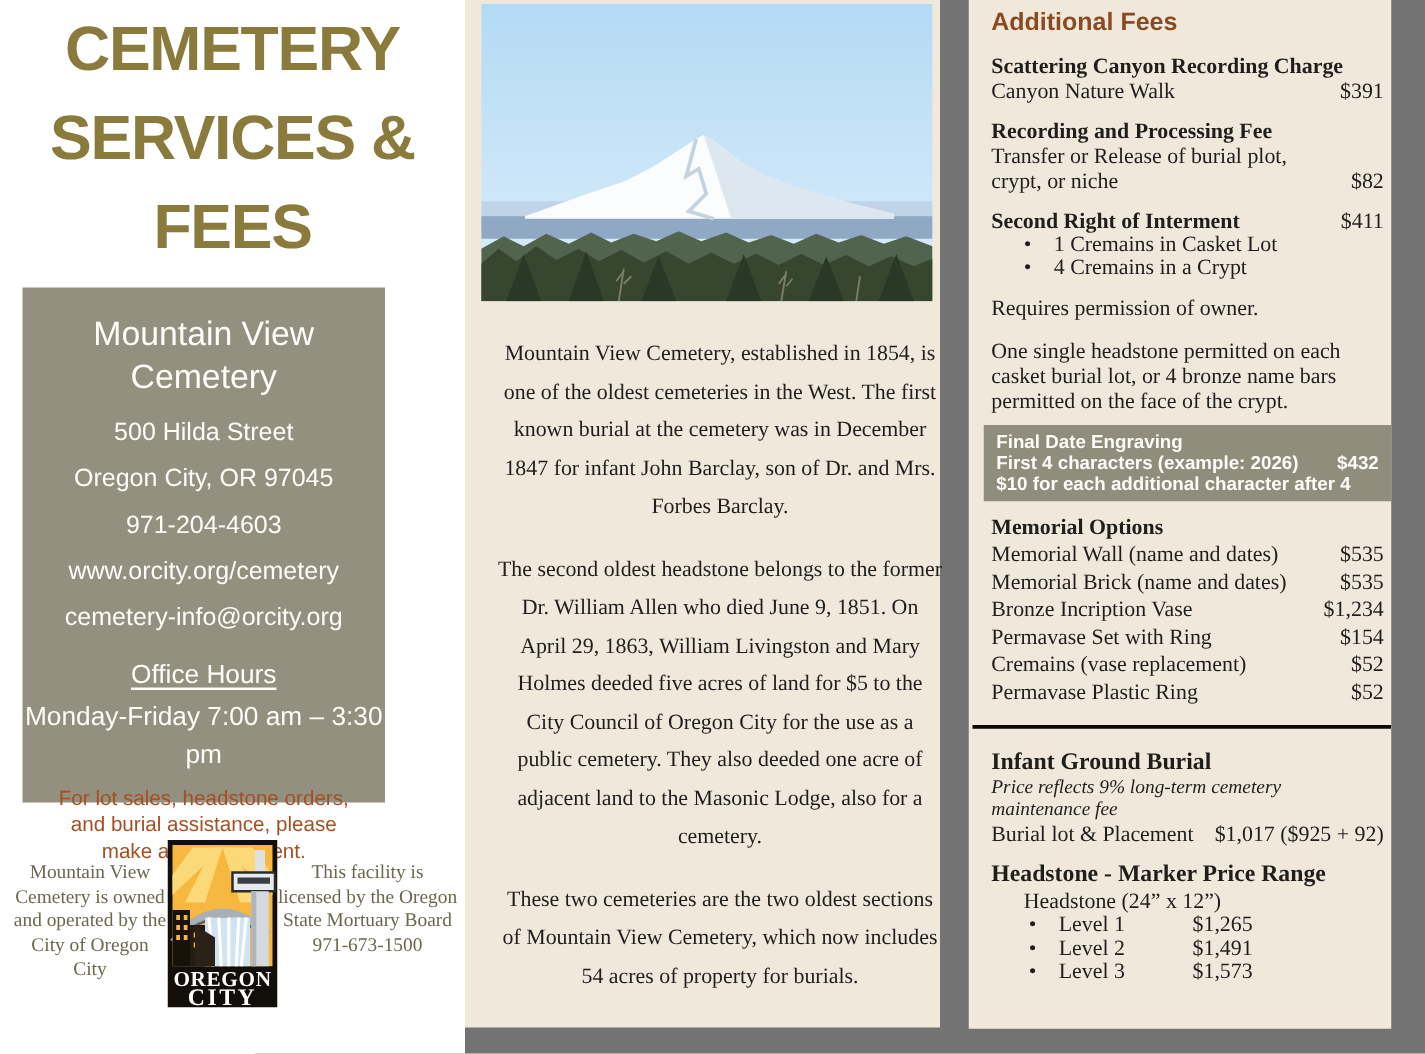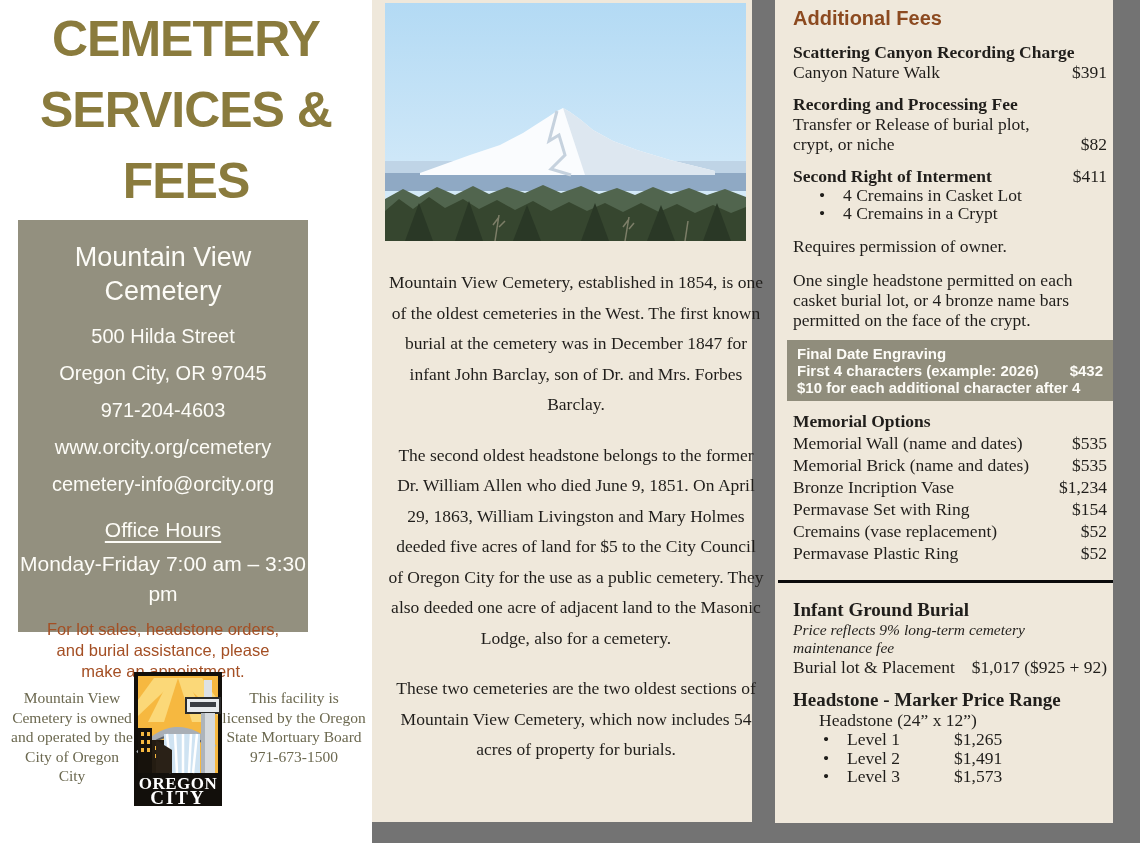--- a/index.html
+++ b/index.html
@@ -9,21 +9,21 @@
     font-family:"Liberation Sans", sans-serif; overflow:hidden;
   }
 
   
   .col-left { position:absolute; left:0; top:0; width:372px; height:843px; background:#ffffff; }
   .main-title {
     margin-top:4px; text-align:center; font-weight:bold; font-size:50px; line-height:71px;
     color:#8A7B3D; letter-spacing:-1px; font-family:"Liberation Sans", sans-serif;
   }
   .contact-box {
-    position:absolute; left:18px; top:220px; width:290px; height:412px;
+    position:absolute; left:18px; top:230px; width:290px; height:412px;
     background:#93907F; color:#FDFCF7; text-align:center; padding-top:20px;
   }
   .contact-name { font-size:27px; line-height:34px; margin-bottom:10px; }
   .contact-line { font-size:20px; line-height:37px; }
   .office-hours-title { display:inline-block; font-size:21px; line-height:26px; margin-top:14px; text-decoration:underline; text-underline-offset:4px; }
   .office-hours { font-size:21px; line-height:30px; margin-top:6px; }
   .appointment-note {
     margin-top:10px; padding:0 26px; font-size:16.5px; line-height:21px;
     font-weight:normal; color:#A44F24;
   }
@@ -32,21 +32,21 @@
     font-family:"Liberation Serif", serif; color:#6B684F; font-size:15.5px; line-height:19.5px;
     text-align:center; padding-top:16px;
   }
   .owned-text { width:134px; padding-left:10px; }
   .licensed-text { flex:1; padding-right:6px; }
   .logo-wrap { width:88px; height:134px; flex:0 0 88px; }
 
   
   .col-mid { position:absolute; left:372px; top:0; width:380px; height:822px; background:#EFE8DB; }
   .photo { position:absolute; left:13px; top:3px; width:361px; height:238px; display:block; }
-  .mid-text { position:absolute; left:0; top:267px; width:408px; padding:0 16px; }
+  .mid-text { position:absolute; left:0; top:267px; width:408px; padding:0 26px; }
   .mid-text p {
     font-family:"Liberation Serif", serif; font-size:17.5px; line-height:30.5px;
     color:#201E1B; text-align:center; margin-bottom:20px;
   }
 
   
   .col-right {
     position:absolute; left:775px; top:0; width:338px; height:823px; background:#EFE8DB;
     font-family:"Liberation Serif", serif; font-size:17.5px; color:#201E1B; overflow:hidden;
   }
@@ -216,21 +216,21 @@
         </div>
       </div>
 
       <div class="fee-section" style="margin-bottom:14px;">
         <div class="fee-row">
           <span class="sec-title">Second Right of Interment</span>
           <span>$411</span>
         </div>
         <div class="bullet-row">
           <span class="dot"></span>
-          <span>4 Cremains in Casket Lot</span>
+          <span>1 Cremains in Casket Lot</span>
         </div>
         <div class="bullet-row">
           <span class="dot"></span>
           <span>4 Cremains in a Crypt</span>
         </div>
       </div>
 
       <div class="plain-note">Requires permission of owner.</div>
 
       <div class="note-block">One single headstone permitted on each casket burial lot, or 4 bronze name bars permitted on the face of the crypt.</div>

